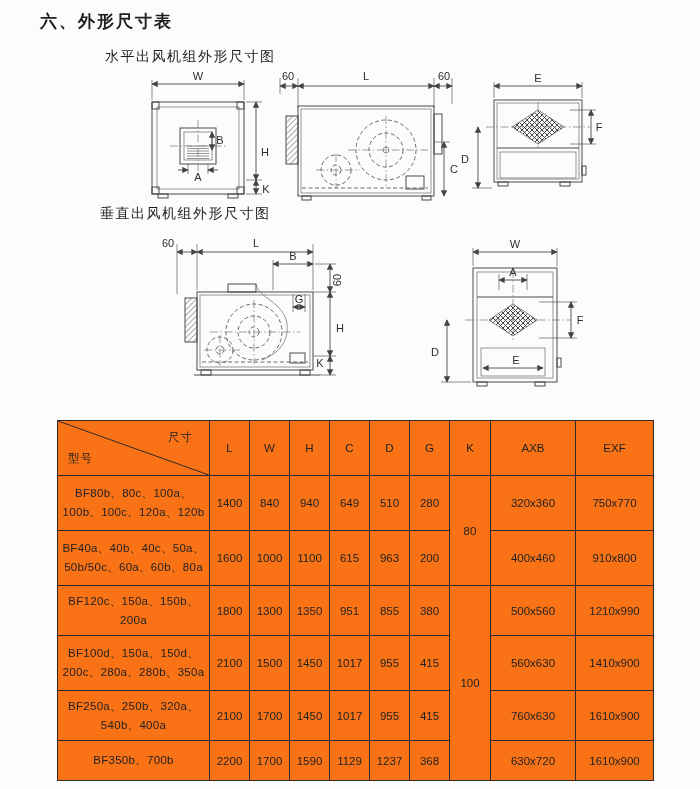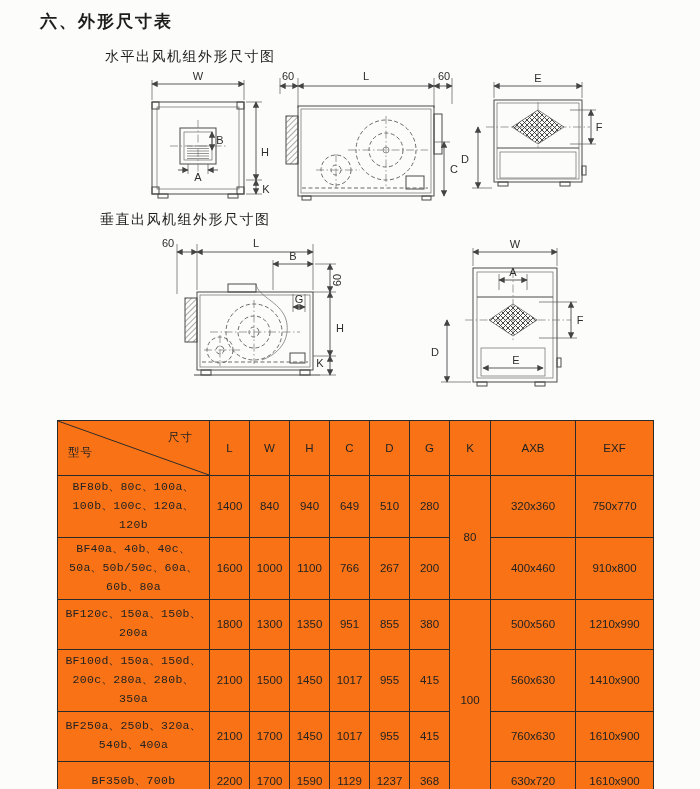--- a/index.html
+++ b/index.html
@@ -15,25 +15,25 @@
   svg.draw{position:absolute;overflow:visible;}
   svg .ln{stroke:#4a4a4a;fill:none;stroke-width:1;}
   svg .thin{stroke:#6a6a6a;fill:none;stroke-width:.7;}
   svg .dash{stroke:#5a5a5a;fill:none;stroke-width:.9;stroke-dasharray:4 2.5;}
   svg .cl{stroke:#777;fill:none;stroke-width:.7;stroke-dasharray:8 2.5 1.5 2.5;}
   svg .dim{stroke:#4a4a4a;fill:none;stroke-width:.9;}
   svg .ext{stroke:#5a5a5a;fill:none;stroke-width:.7;}
   svg text{font-size:11px;fill:#2e2e2e;text-anchor:middle;font-family:"Liberation Sans","DejaVu Sans",sans-serif;}
   table.dims{border-collapse:collapse;table-layout:fixed;width:596px;border:1.5px solid #2b2b2b;background:#f97316;}
   table.dims td{border:1px solid #2b2b2b;font-size:11.5px;text-align:center;vertical-align:middle;color:#222;padding:2px;overflow:hidden;}
-  td.model{text-align:left;padding:3px 4px 3px 9px;font-size:11px;line-height:1.65;letter-spacing:.3px;font-family:Liberation Mono, monospace;}
+  td.model{text-align:left;padding:3px 4px 3px 9px;font-size:11px;line-height:1.65;letter-spacing:.3px;}
   td.corner{position:relative;padding:0;}
   td.corner svg{position:absolute;left:0;top:0;width:100%;height:100%;}
   .c-tr{position:absolute;top:9px;right:16px;font-size:11.5px;letter-spacing:1px;}
-  .c-bl{position:absolute;bottom:15px;left:10px;font-size:11.5px;letter-spacing:1px;}
+  .c-bl{position:absolute;bottom:9px;left:10px;font-size:11.5px;letter-spacing:1px;}
 </style>
 </head>
 <body>
 
 <div class="page">
 
   <div class="abs subtitle" style="left:105px;top:48px">水平出风机组外形尺寸图</div>
 
   <div class="abs title" style="left:40px;top:10px">六、外形尺寸表</div>
 
@@ -169,21 +169,21 @@
       <line class="ext" x1="118" y1="40" x2="144" y2="40"></line>
         <line class="ext" x1="118" y1="74" x2="144" y2="74"></line>
       <line class="dim" x1="139" y1="40" x2="139" y2="74" marker-start="url(#a3)" marker-end="url(#a3)"></line>
       <text x="147" y="61">F</text>
       <line class="ext" x1="40" y1="118" x2="20" y2="118"></line>
       <line class="dim" x1="26" y1="57" x2="26" y2="118" marker-start="url(#a3)" marker-end="url(#a3)"></line>
       <text x="13" y="93">D</text>
     </g>
   </svg>
 
-  <div class="abs subtitle" style="left:100px;top:211px">垂直出风机组外形尺寸图</div>
+  <div class="abs subtitle" style="left:100px;top:205px">垂直出风机组外形尺寸图</div>
 
   <svg class="draw" style="left:106px;top:236px" width="246" height="152" viewBox="0 0 246 152">
     <defs>
       <marker id="a4" viewBox="0 0 10 10" refX="9" refY="5" markerWidth="7" markerHeight="7" orient="auto-start-reverse">
           <path d="M0,0L10,5L0,10z" fill="#444"></path>
         </marker>
       <pattern id="p4" patternUnits="userSpaceOnUse" width="4" height="4" patternTransform="rotate(45)">
           <line x1="0" y1="0" x2="0" y2="4" stroke="#555" stroke-width="1"></line>
         </pattern>
     </defs>
@@ -328,22 +328,22 @@
         <td>280</td>
         <td rowspan="2">80</td>
         <td>320x360</td>
         <td>750x770</td>
       </tr>
       <tr style="height:55px">
         <td class="model">BF40a、40b、40c、50a、50b/50c、60a、60b、80a</td>
         <td>1600</td>
         <td>1000</td>
         <td>1100</td>
-        <td>766</td>
-        <td>267</td>
+        <td>615</td>
+        <td>963</td>
         <td>200</td>
         <td>400x460</td>
         <td>910x800</td>
       </tr>
       <tr style="height:50px">
         <td class="model">BF120c、150a、150b、200a</td>
         <td>1800</td>
         <td>1300</td>
         <td>1350</td>
         <td>951</td>

